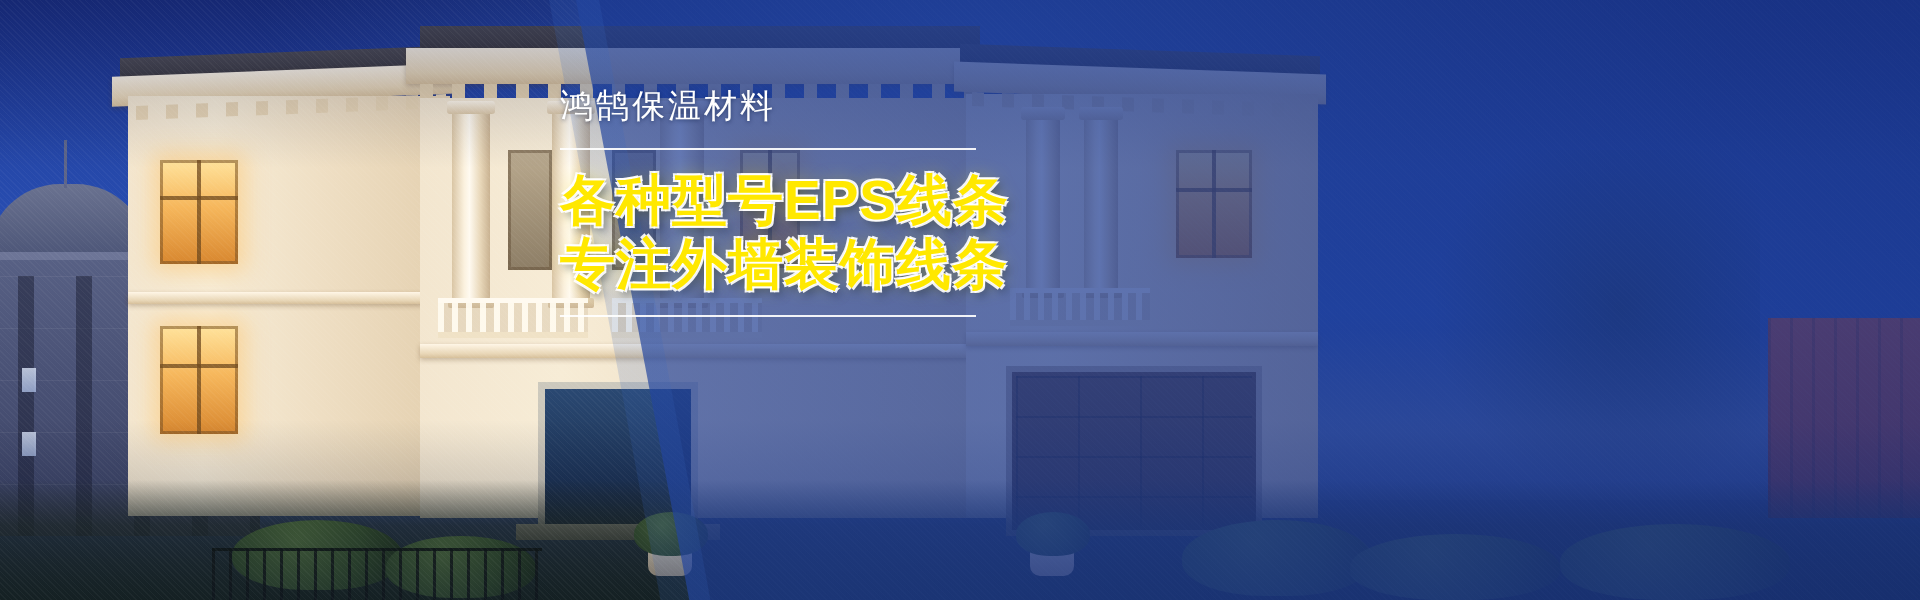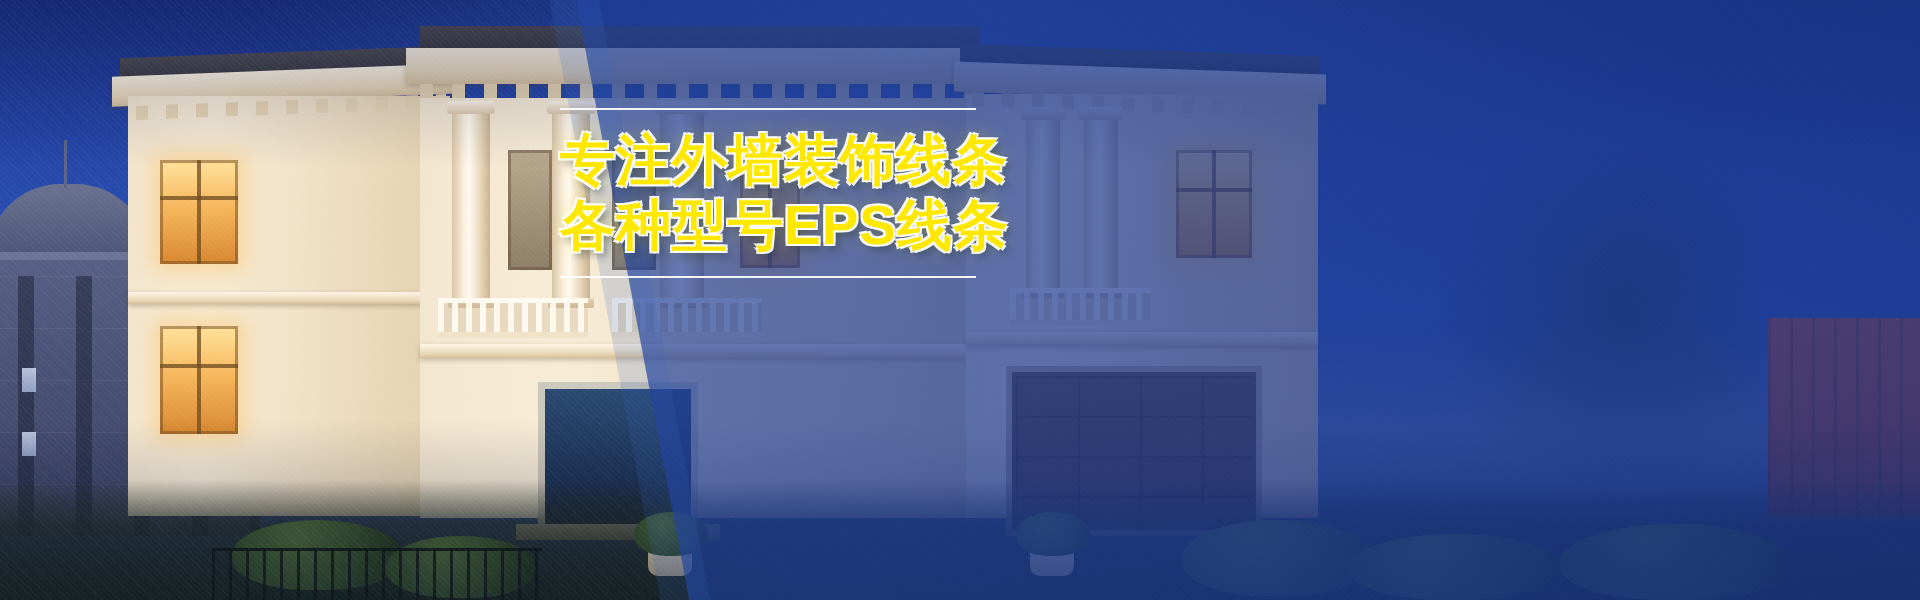--- a/index.html
+++ b/index.html
@@ -349,24 +349,25 @@
     <div class="railing" style="left:212px; top:548px; width:330px; height:52px;"></div>
 
     <div class="grade"></div>
     <div class="texture"></div>
   </div>
 
   <div class="overlay-panel"></div>
   <div class="overlay-soft"></div>
 
   <div class="copy">
+    <div class="brand">鸿鹄保温材料</div>
 
     <div class="rule"></div>
 
+    <div class="headline">各种型号EPS线条</div>
+
     <div class="headline">专注外墙装饰线条</div>
 
-    <div class="headline">各种型号EPS线条</div>
-
     <div class="rule bottom"></div>
 
   </div>
 
 </div>
 
 </body></html>

